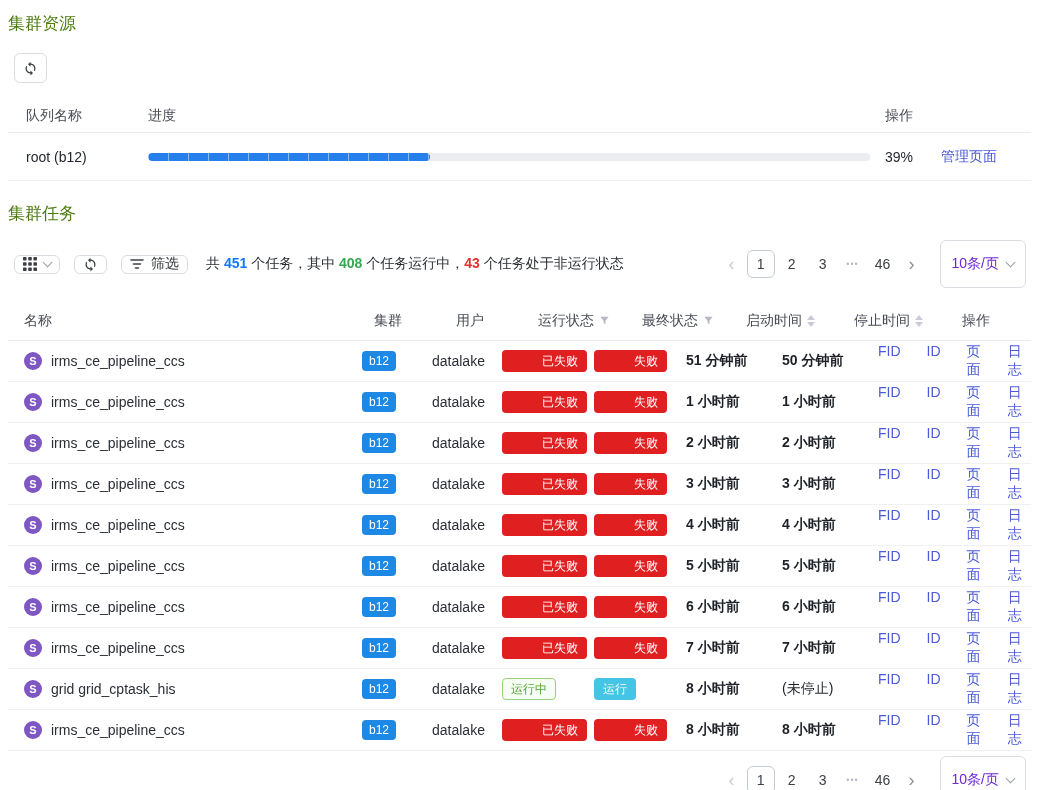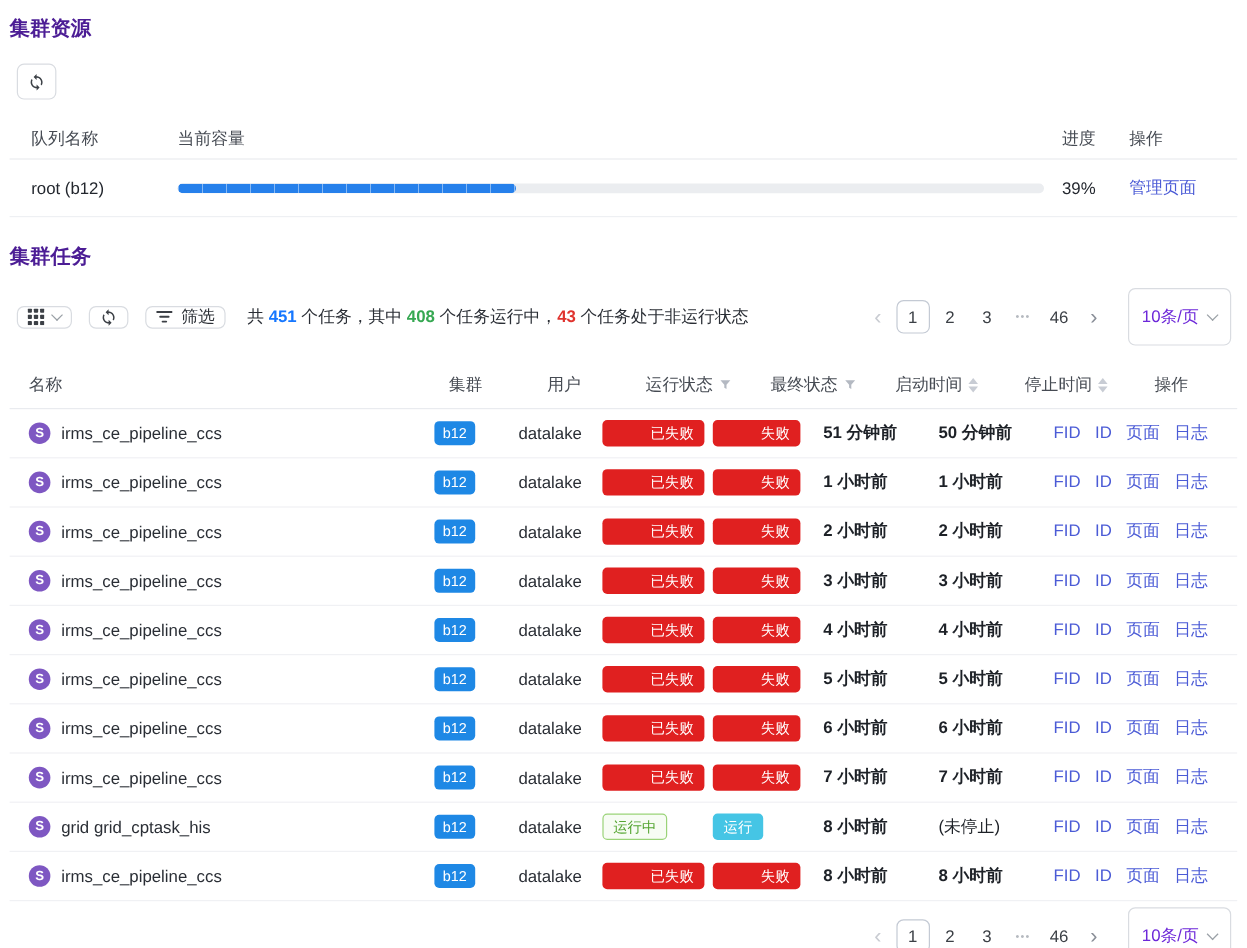--- a/index.html
+++ b/index.html
@@ -3,21 +3,21 @@
 <meta charset="utf-8">
 <style>
   * { box-sizing: border-box; margin: 0; padding: 0; }
   html, body {
     width: 1039px; height: 790px; background: #fff;
     font-family: "Liberation Sans", "DejaVu Sans", sans-serif;
     color: #23272e; overflow: hidden;
   }
   .page { padding: 14px 8px 0; }
 
-  .sec-title { font-size: 17px; font-weight: 700; color: #4c1d95; line-height: 20px; }
+  .sec-title { font-size: 17px; font-weight: 400; color: #4d7c0f; line-height: 20px; }
 
   
   .iconbtn {
     display: inline-flex; align-items: center; justify-content: center;
     height: 19px; min-width: 33px; padding: 0 8px; gap: 7px;
     border: 1px solid #d9dce1; border-radius: 6px; background: #fff; cursor: pointer;
     font-size: 14px; color: #2e3238;
   }
   .res-toolbar { margin: 19px 0 0 6px; }
   .res-toolbar .iconbtn { height: 30px; min-width: 30px; }
@@ -80,21 +80,21 @@
     align-items: center; justify-content: center; flex: none; }
   .ctag { display: inline-block; background: var(--cluster_tag, #1e88e5); color: #fff;
     font-size: 12px; line-height: 14px; padding: 3px 7px; border-radius: 4px; }
   .badge { display: inline-block; font-size: 12px; line-height: 14px; padding: 4px 9px; border-radius: 4px; }
   .st-failed, .ft-failed { background: var(--badge_failed, #e02020); color: #fff; padding-left: 40px; }
   .st-running { background: #f7fcf4; color: var(--badge_running_text, #55a532);
     border: 1px solid #9ad378; padding: 3px 8px; }
   .ft-running { background: var(--badge_running_final, #45c5e5); color: #fff; }
   .time { font-weight: 700; color: #1d2127; }
   .time.plain { font-weight: 400; }
-  .actions { display: flex; gap: 12px; }
+  .actions { display: flex; gap: 26px; }
 
   
   .sorters { display: inline-flex; flex-direction: column; align-items: center; gap: 2px; cursor: pointer; }
   .tri { width: 0; height: 0; border-left: 4px solid transparent; border-right: 4px solid transparent; }
   .tri.up { border-bottom: 5px solid #c8ccd4; }
   .tri.dn { border-top: 5px solid #c8ccd4; }
 
   .footer { display: flex; align-items: center; justify-content: flex-end; margin-top: 13px; height: 32px; }
 </style>
 </head>
@@ -108,21 +108,20 @@
     <div class="res-toolbar">
       <button class="iconbtn">
         <svg width="15" height="15" viewBox="0 0 24 24" fill="#3c4046">
             <path d="M12 4 V1 L8 5 l4 4 V6 c3.31 0 6 2.69 6 6 0 1.01 -0.25 1.97 -0.7 2.8 l1.46 1.46 C19.54 14.97 20 13.54 20 12 c0 -4.42 -3.58 -8 -8 -8 z M12 18 c-3.31 0 -6 -2.69 -6 -6 0 -1.01 0.25 -1.97 0.7 -2.8 L5.24 7.74 C4.46 9.03 4 10.46 4 12 c0 4.42 3.58 8 8 8 v3 l4 -4 -4 -4 v3 z"></path>
           </svg>
       </button>
     </div>
 
     <div class="res-head">
       <span>队列名称</span>
-      <span>当前容量</span>
       <span>进度</span>
       <span>操作</span>
     </div>
 
     <div class="res-row">
       <span>root (b12)</span>
       <div class="pbar">
         <div class="pfill" style="width: 39%;"></div>
       </div>
       <span>39%</span>

